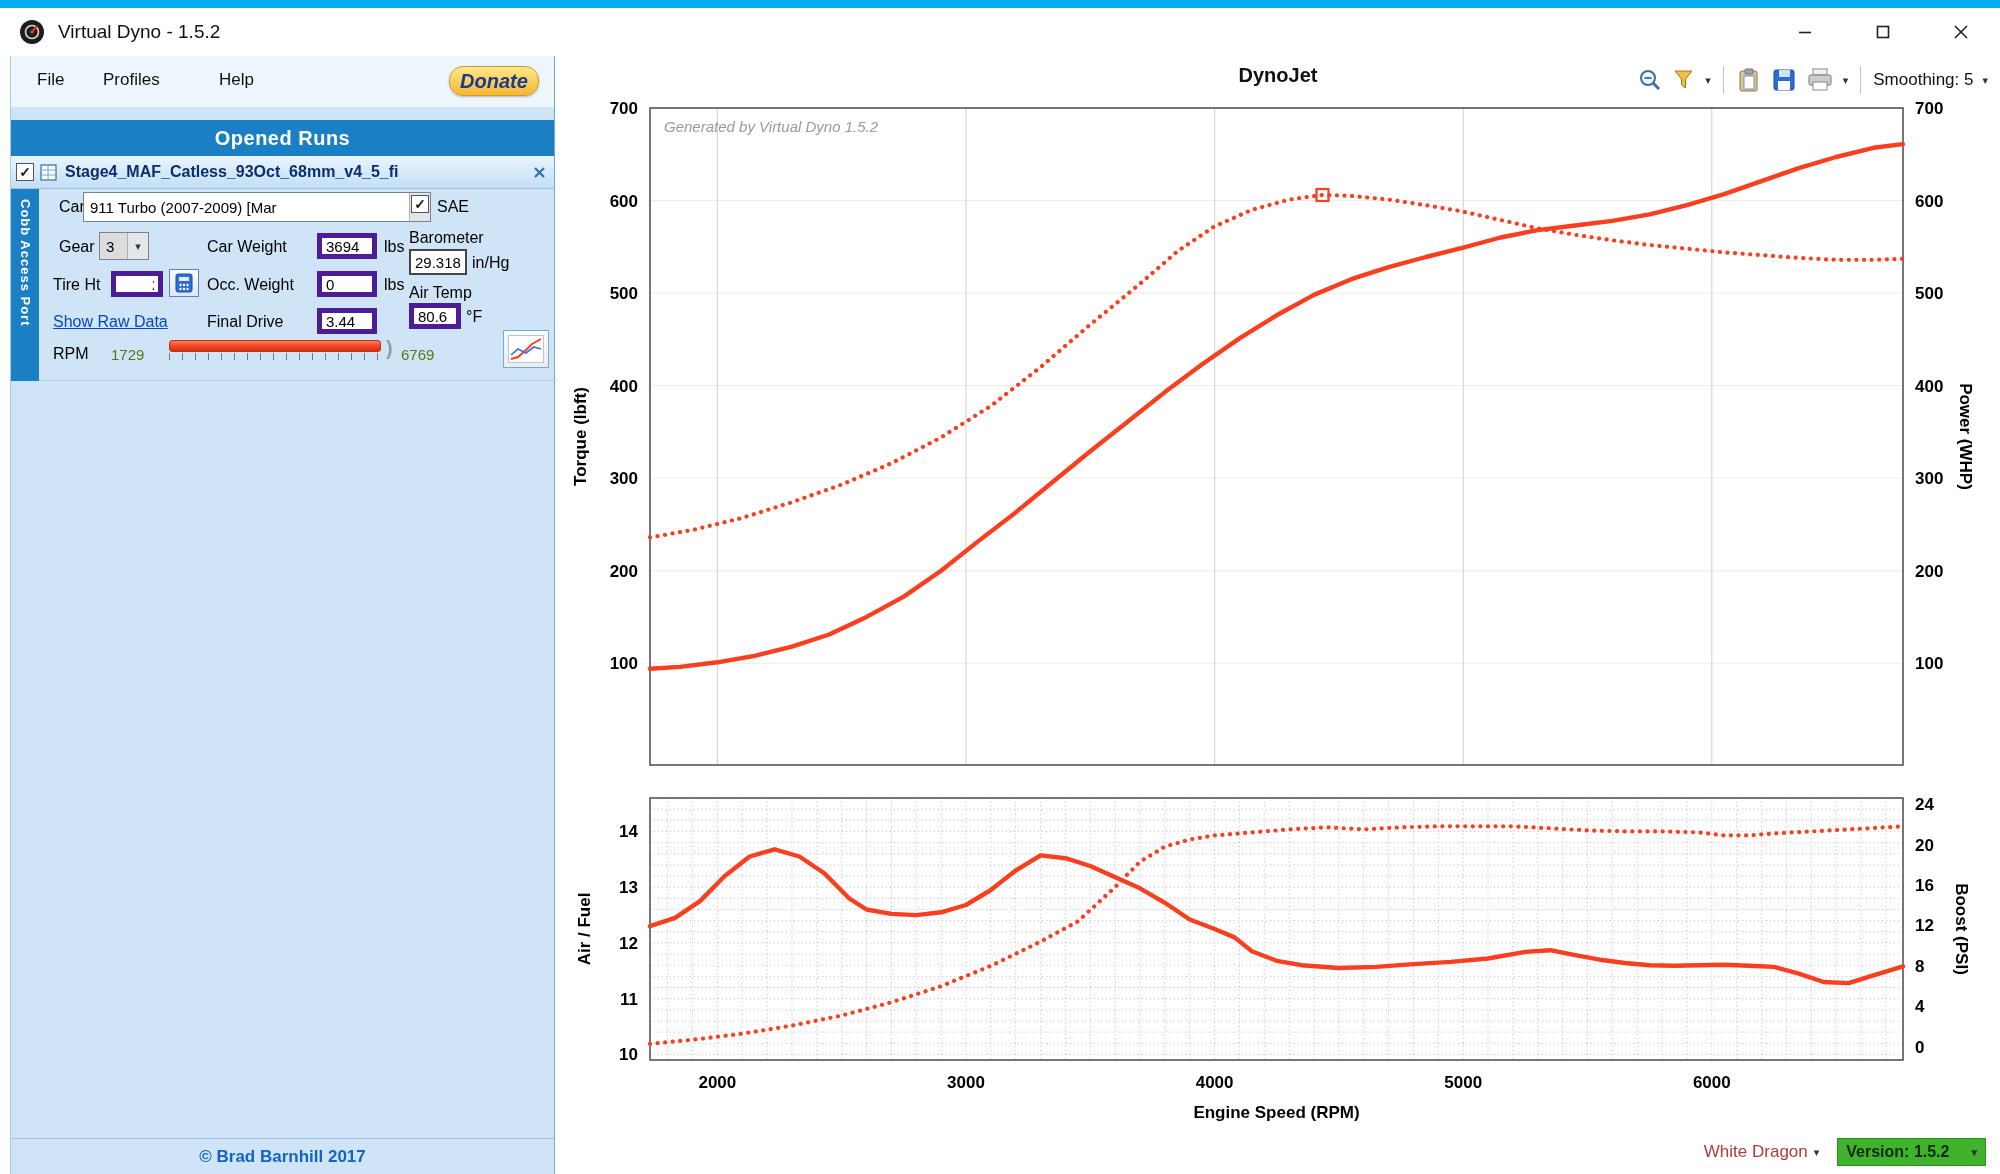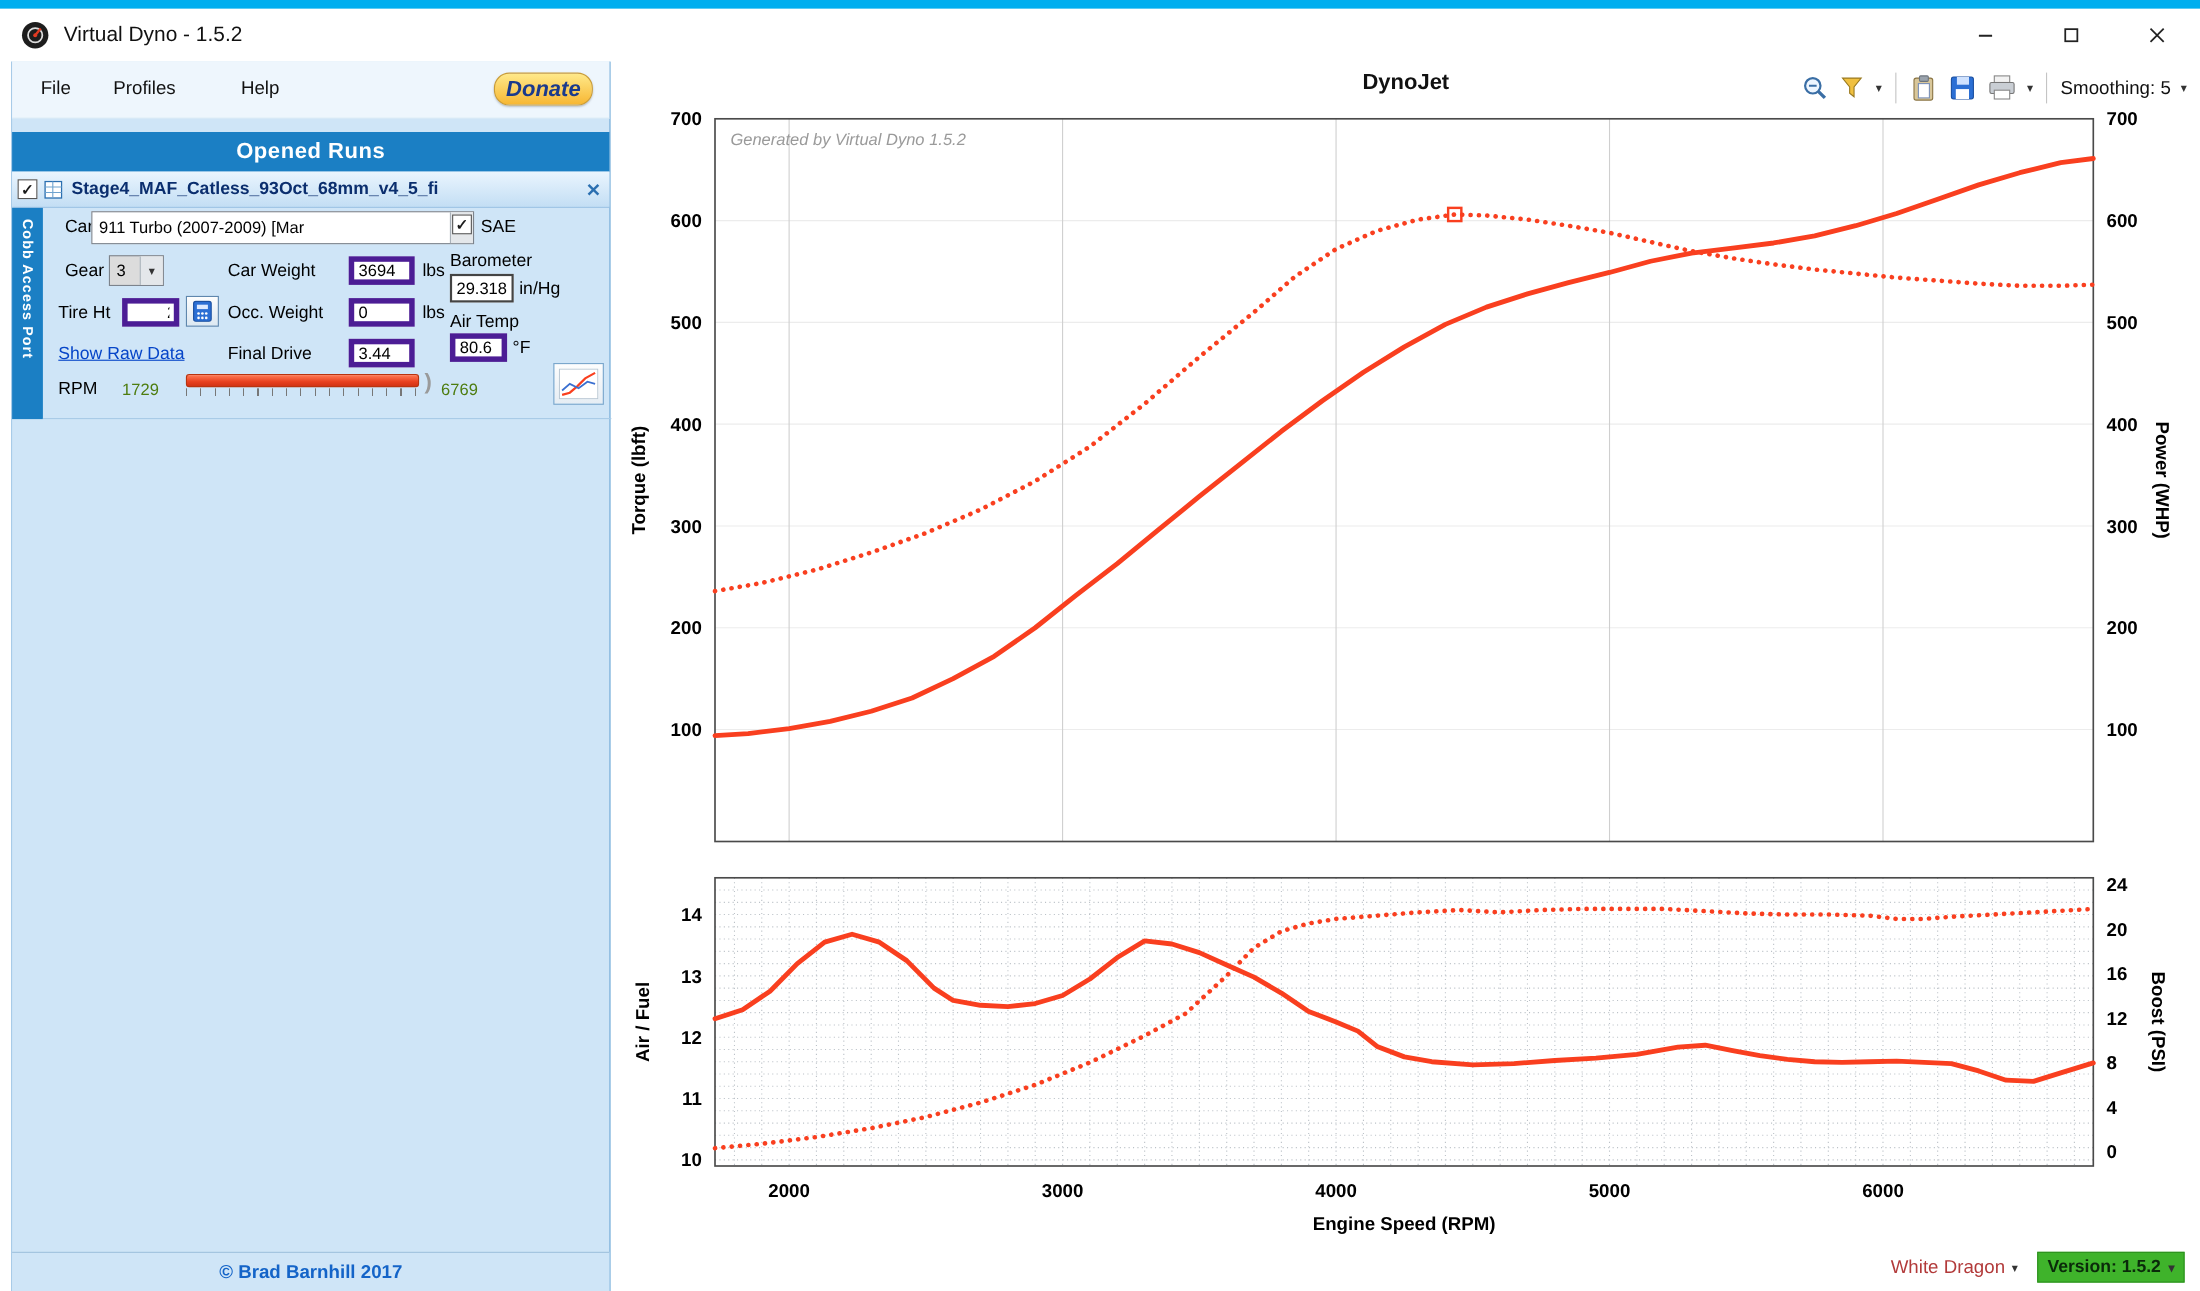--- a/index.html
+++ b/index.html
@@ -66,21 +66,21 @@
   #smoothing-label{font-size:17px;color:#111}
   #top-chart-svg{position:absolute;left:0;top:34px}
   #bottom-chart-svg{position:absolute;left:0;top:734px}
   #legend{position:absolute;left:610px;top:656px;width:738px;height:50px;background:#fff;border:1px solid #000;
     display:flex;align-items:center;z-index:5}
   #legend-sample{width:86px;border-top:4px solid #F93F1F;margin-left:18px}
   #legend-text{flex:1;text-align:center;font-size:14.5px;font-weight:bold;color:#111;line-height:21px}
   #status-right{position:absolute;right:14px;bottom:8px;display:flex;align-items:center;gap:6px}
   #theme-name{font-size:17px;color:#b23a3a}
   #version-badge{margin-left:12px;background:#3FB32B;border:1px solid #2d8f1f;padding:4px 8px;font-size:16px;
-    font-weight:bold;color:#0a2a0a;display:flex;align-items:center;gap:7px}
+    font-weight:bold;color:#0a2a0a;display:flex;align-items:center;gap:22px}
 </style>
 </head>
 <body>
 
 <div id="screen">
 
   <div id="top-strip" style="background: rgb(0, 174, 239);"></div>
 
   <div id="titlebar">
     <svg width="28" height="28" style="margin-left:18px">

